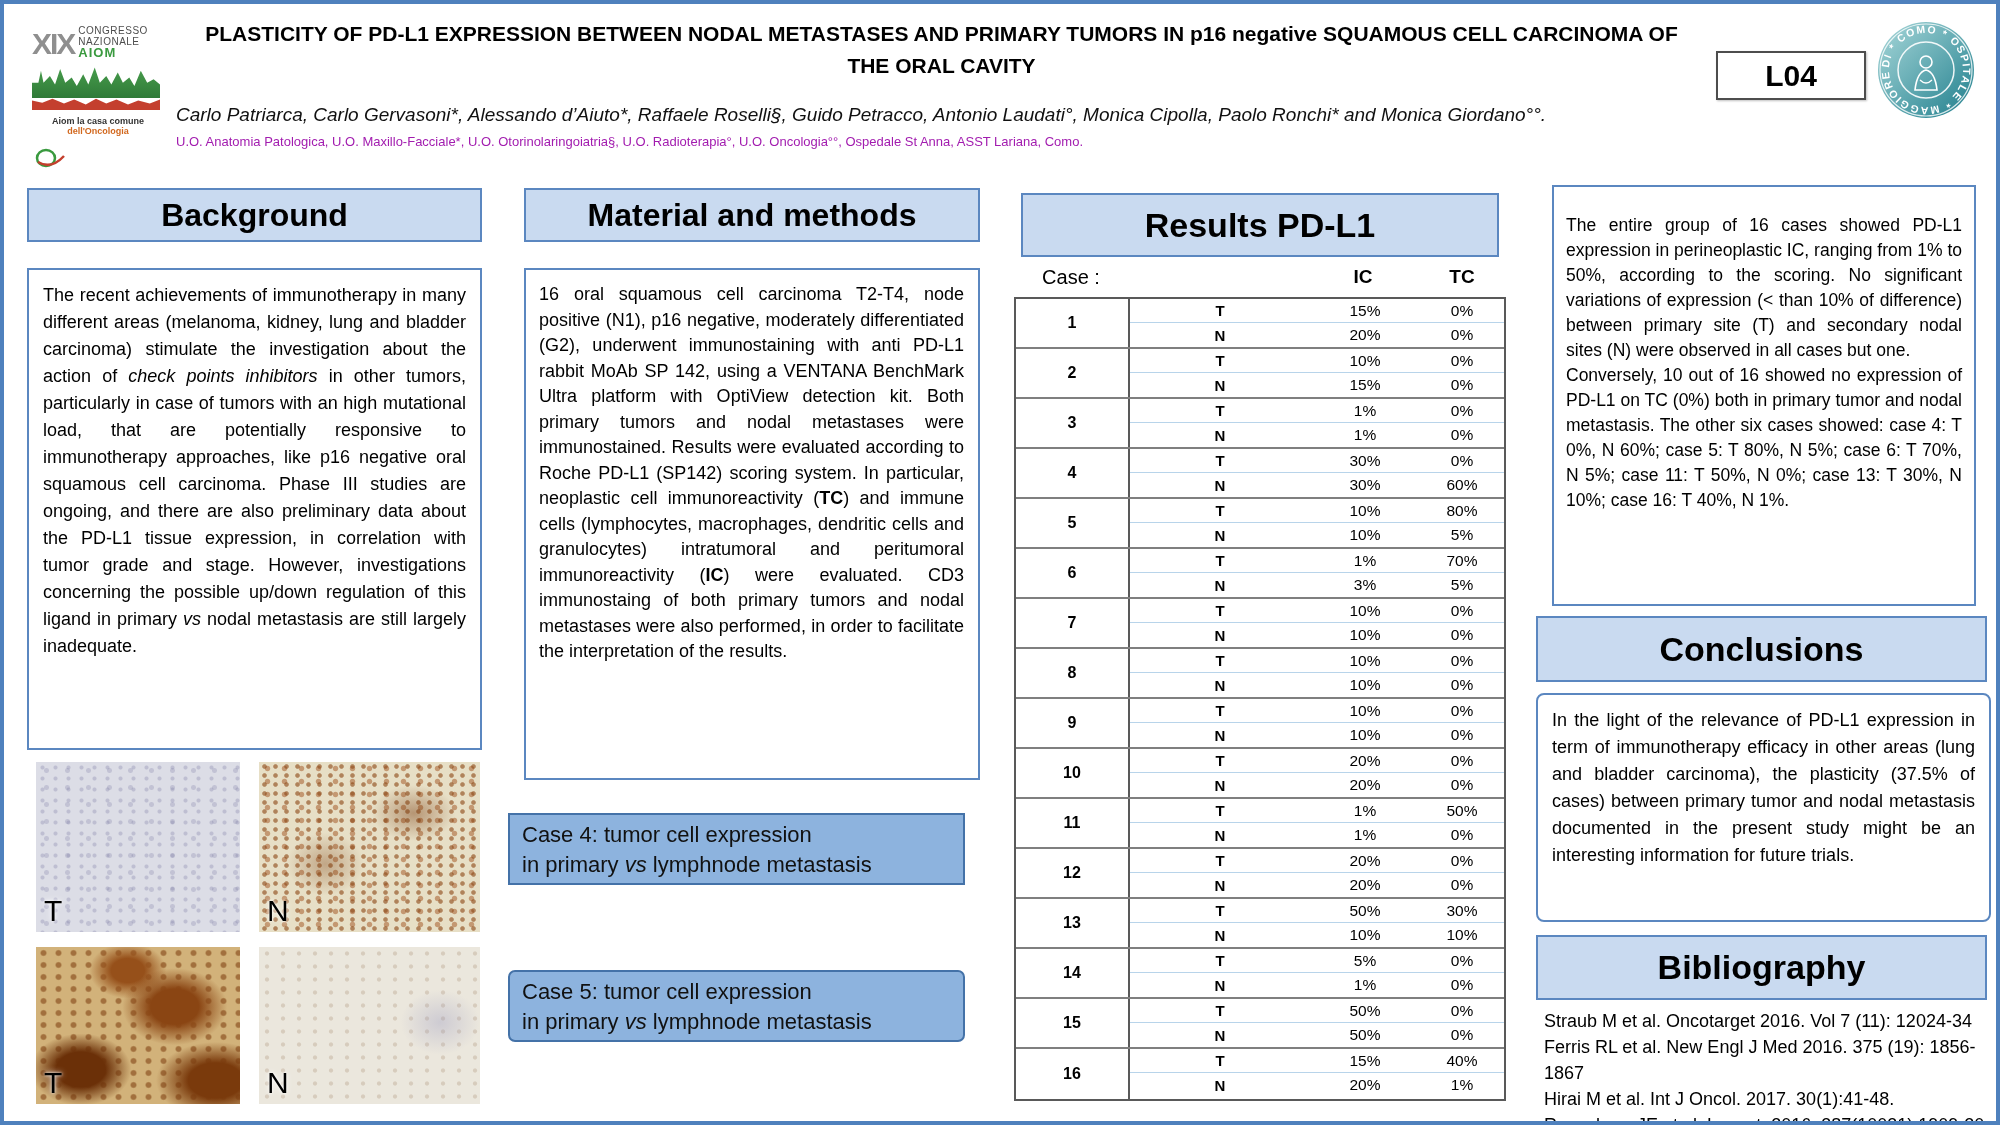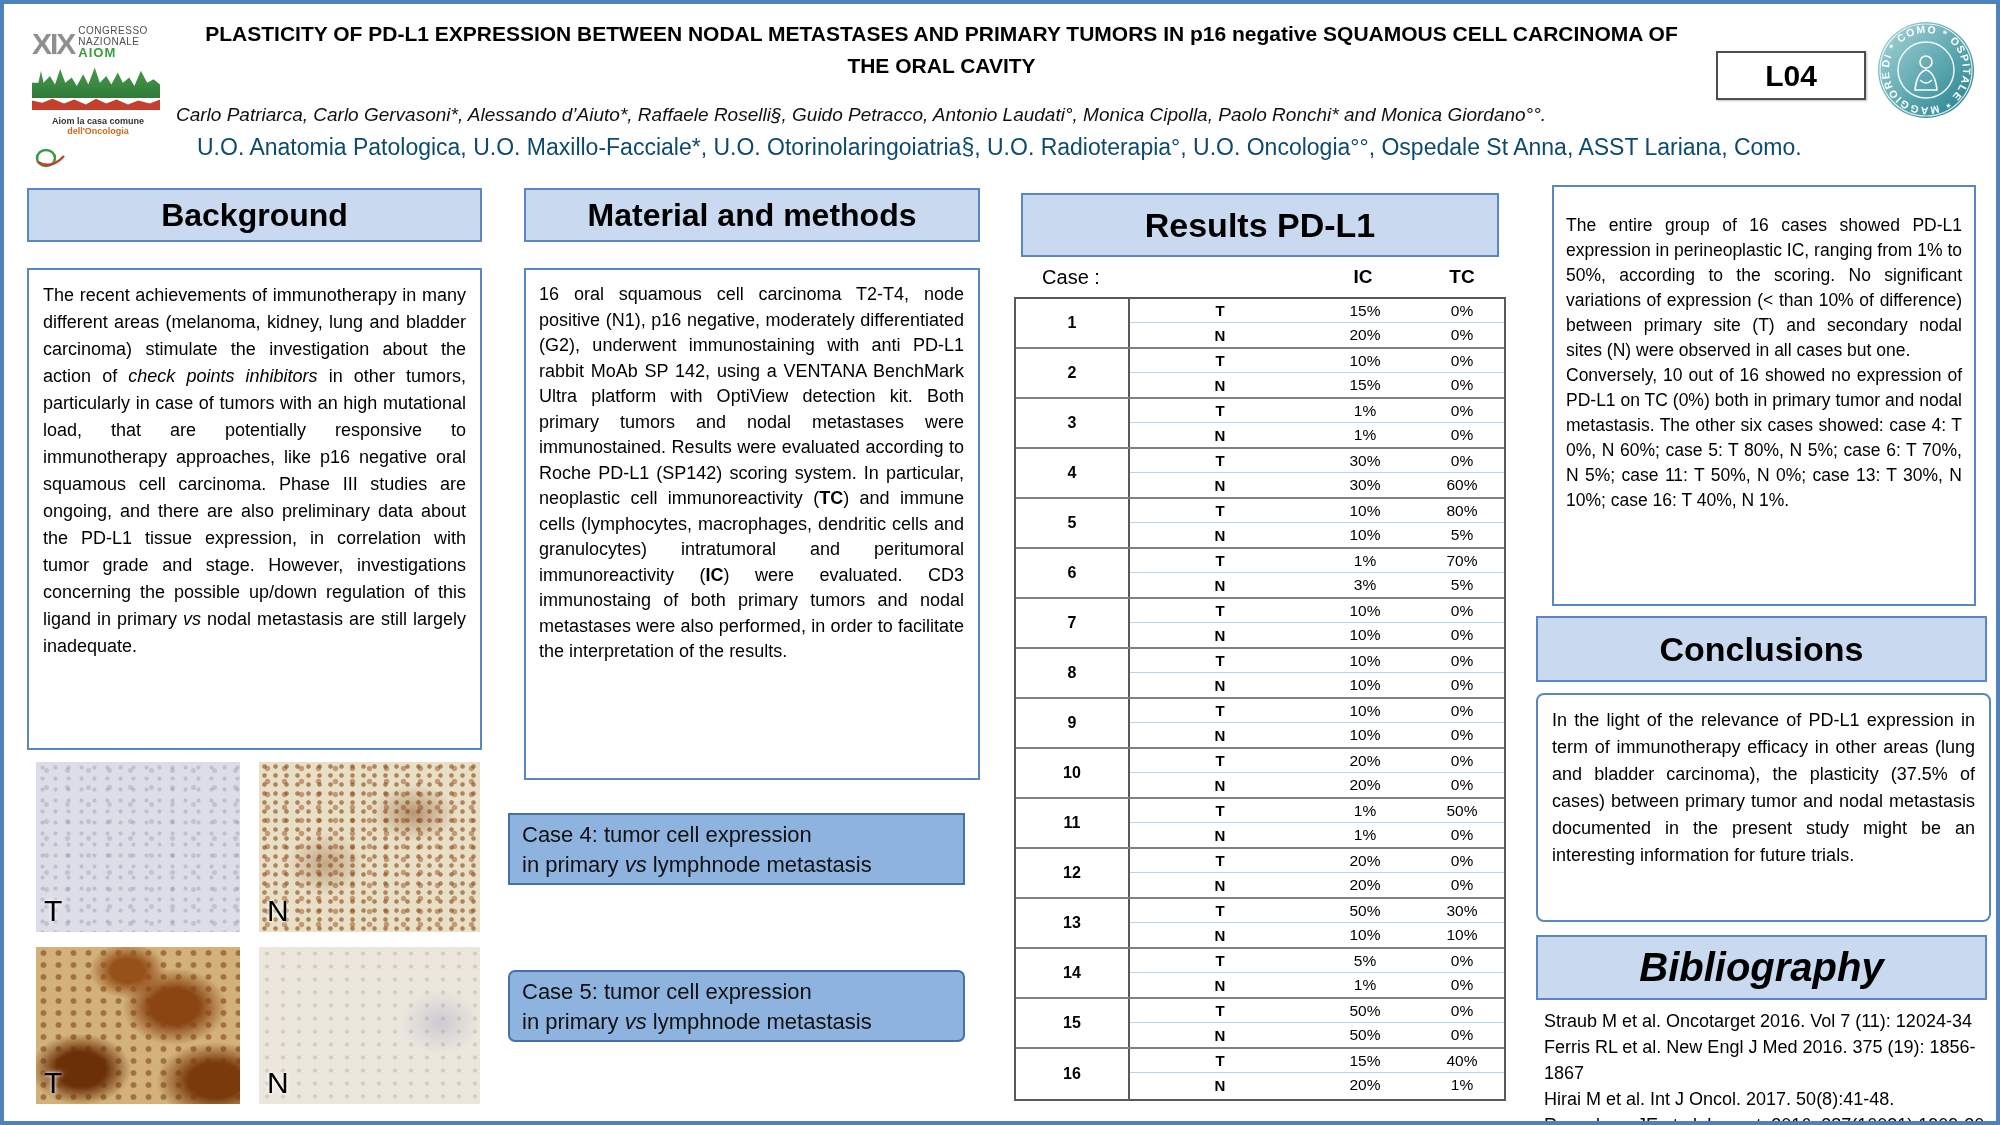--- a/index.html
+++ b/index.html
@@ -17,21 +17,21 @@
     clip-path:polygon(0% 100%,0% 55%,5% 55%,7% 20%,9% 55%,14% 35%,18% 60%,22% 15%,26% 55%,31% 40%,35% 65%,40% 30%,44% 60%,49% 10%,53% 55%,58% 35%,62% 60%,67% 25%,71% 55%,76% 40%,80% 65%,85% 20%,90% 55%,95% 45%,100% 60%,100% 100%);}
   .skyline::after{content:"";position:absolute;left:0;right:0;bottom:0;height:16px;background:#c43f2e;
     clip-path:polygon(0 40%,8% 55%,16% 30%,25% 60%,33% 35%,42% 65%,50% 30%,58% 60%,66% 35%,75% 65%,83% 40%,92% 60%,100% 35%,100% 100%,0 100%);}
   .aiom-caption{margin-top:6px;text-align:center;font-size:9px;line-height:10px;font-weight:bold;color:#333;}
   .aiom-caption .orange{color:#d2681e;}
   .aiom-mark{margin-top:10px;margin-left:2px;}
 
   .poster-title{position:absolute;left:165px;top:14px;width:1545px;text-align:center;font-weight:bold;font-size:21px;line-height:32px;color:#000;}
   .poster-title span{display:block;white-space:nowrap;}
   .authors{position:absolute;left:172px;top:100px;width:1620px;font-style:italic;font-size:19px;color:#111;}
-  .affiliation{position:absolute;left:172px;top:130px;width:1620px;font-size:23px;color:#0c4a6e;margin-left:21px;}
+  .affiliation{position:absolute;left:172px;top:130px;width:1620px;font-size:13px;color:#a21caf;}
   .l04-box{position:absolute;left:1712px;top:47px;width:146px;height:45px;background:#fff;border:2px solid #4d4d4d;
     display:flex;align-items:center;justify-content:center;font-weight:bold;font-size:30px;color:#000;box-shadow:1px 1px 2px rgba(0,0,0,.25);}
   .seal{position:absolute;left:1872px;top:16px;}
 
   
   .sec-header{position:absolute;background:#c9daf0;border:2px solid #5b87c0;display:flex;align-items:center;justify-content:center;
     font-weight:bold;color:#000;box-sizing:border-box;}
   .body-box{position:absolute;background:#fff;border:2px solid #5b87c0;box-sizing:border-box;padding:12px 14px;color:#000;
     text-align:justify;overflow:hidden;}
 
@@ -84,21 +84,21 @@
   .tn-row.last{border-bottom:none;}
   .tn-row .tn{width:180px;text-align:center;font-weight:bold;font-size:15px;}
   .tn-row .ic{width:110px;text-align:center;font-size:15.5px;}
   .tn-row .tc{flex:1;text-align:center;font-size:15.5px;}
 
   
   .bx-summary{left:1548px;top:181px;width:424px;height:421px;font-size:17.5px;line-height:25px;padding:26px 12px;}
   .bx-summary p{margin:0;}
   .hd-conc{left:1532px;top:612px;width:451px;height:66px;font-size:34px;}
   .bx-conc{left:1532px;top:689px;width:455px;height:229px;font-size:18px;line-height:27px;border-radius:8px;}
-  .hd-bib{left:1532px;top:931px;width:451px;height:65px;font-size:40px;font-style:italic;}
+  .hd-bib{left:1532px;top:931px;width:451px;height:65px;font-size:34px;}
   .bib-list{position:absolute;left:1540px;top:1004px;width:452px;font-size:18px;line-height:26px;color:#000;}
 </style>
 </head>
 <body>
 
 <div class="poster">
 
   <div class="aiom-logo">
     <div class="aiom-top">
       <span class="xix">XIX</span>
@@ -440,17 +440,17 @@
     <span>Conclusions</span>
   </div>
   <div class="body-box bx-conc">In the light of the relevance of PD-L1 expression in term of immunotherapy efficacy in other areas (lung and bladder carcinoma), the plasticity (37.5% of cases) between primary tumor and nodal metastasis documented in the present study might be an interesting information for future trials.</div>
 
   <div class="sec-header hd-bib">
     <span>Bibliography</span>
   </div>
   <div class="bib-list">
     <div>Straub M et al. Oncotarget 2016. Vol 7 (11): 12024-34</div>
     <div>Ferris RL et al. New Engl J Med 2016. 375 (19): 1856-1867</div>
-    <div>Hirai M et al. Int J Oncol. 2017. 50(8):41-48.</div>
+    <div>Hirai M et al. Int J Oncol. 2017. 30(1):41-48.</div>
     <div>Rosenberg JE et al. Lancet. 2016. 387(10031):1909-20</div>
   </div>
 
 </div>
 
 </body></html>

